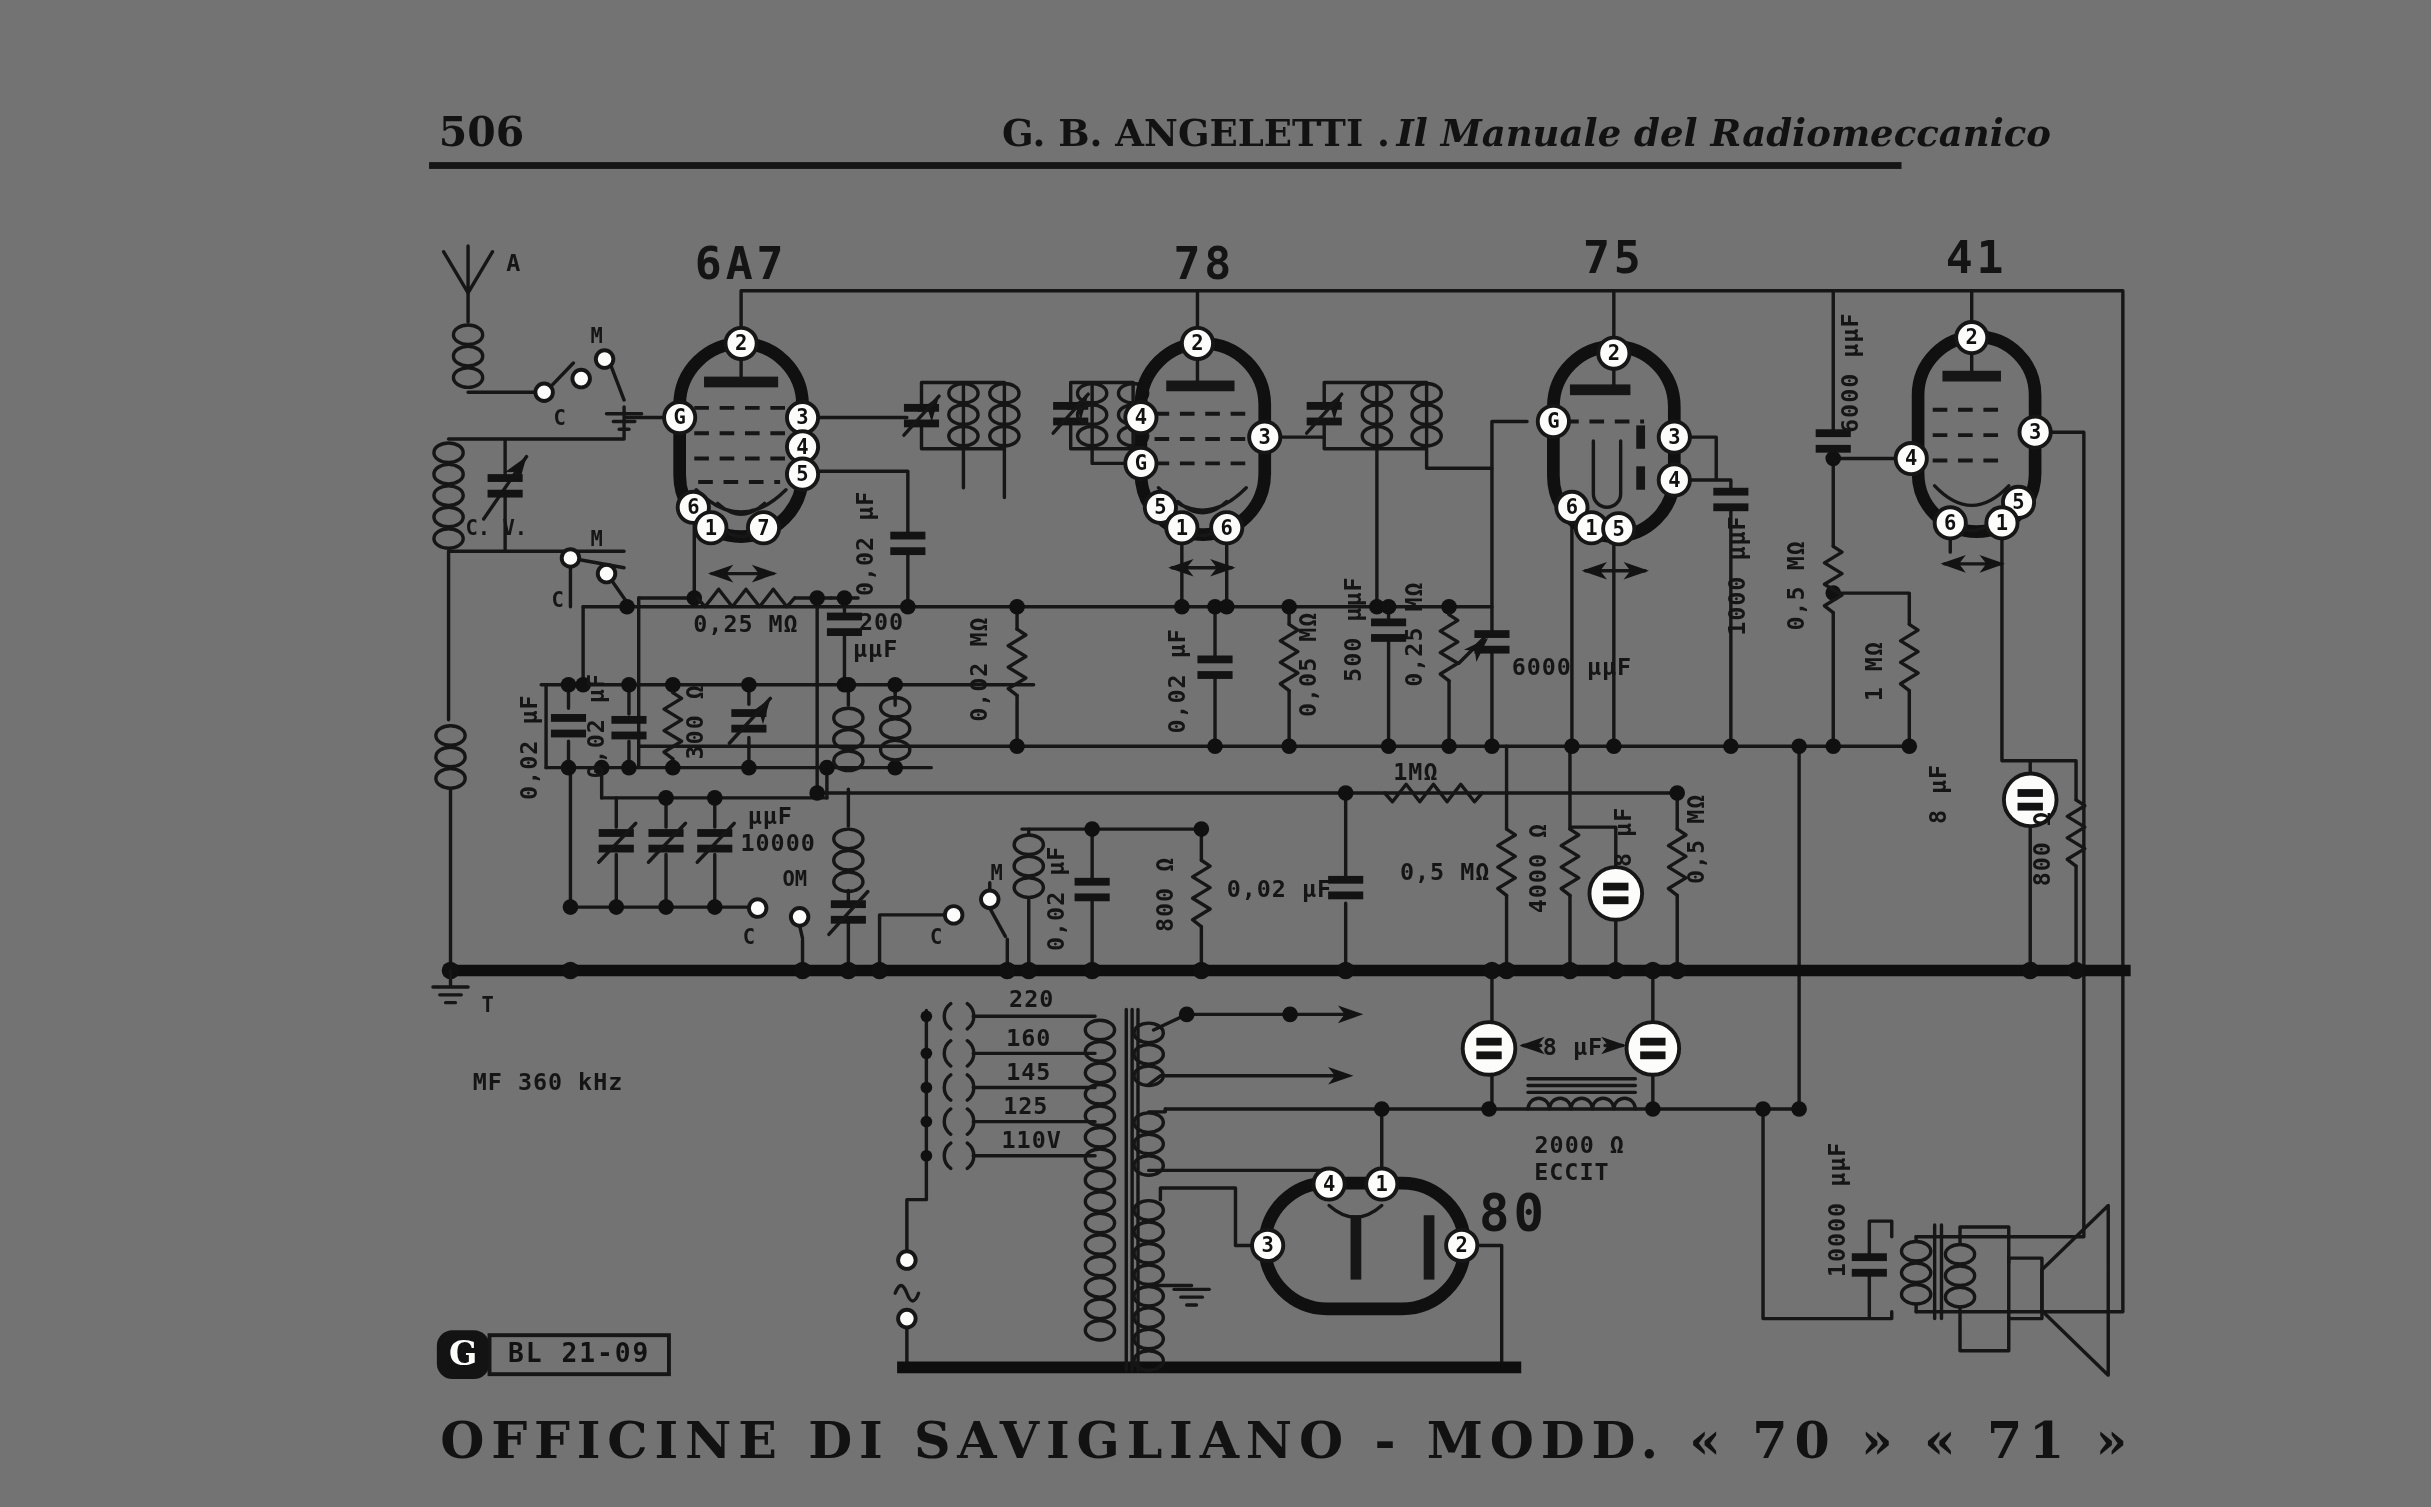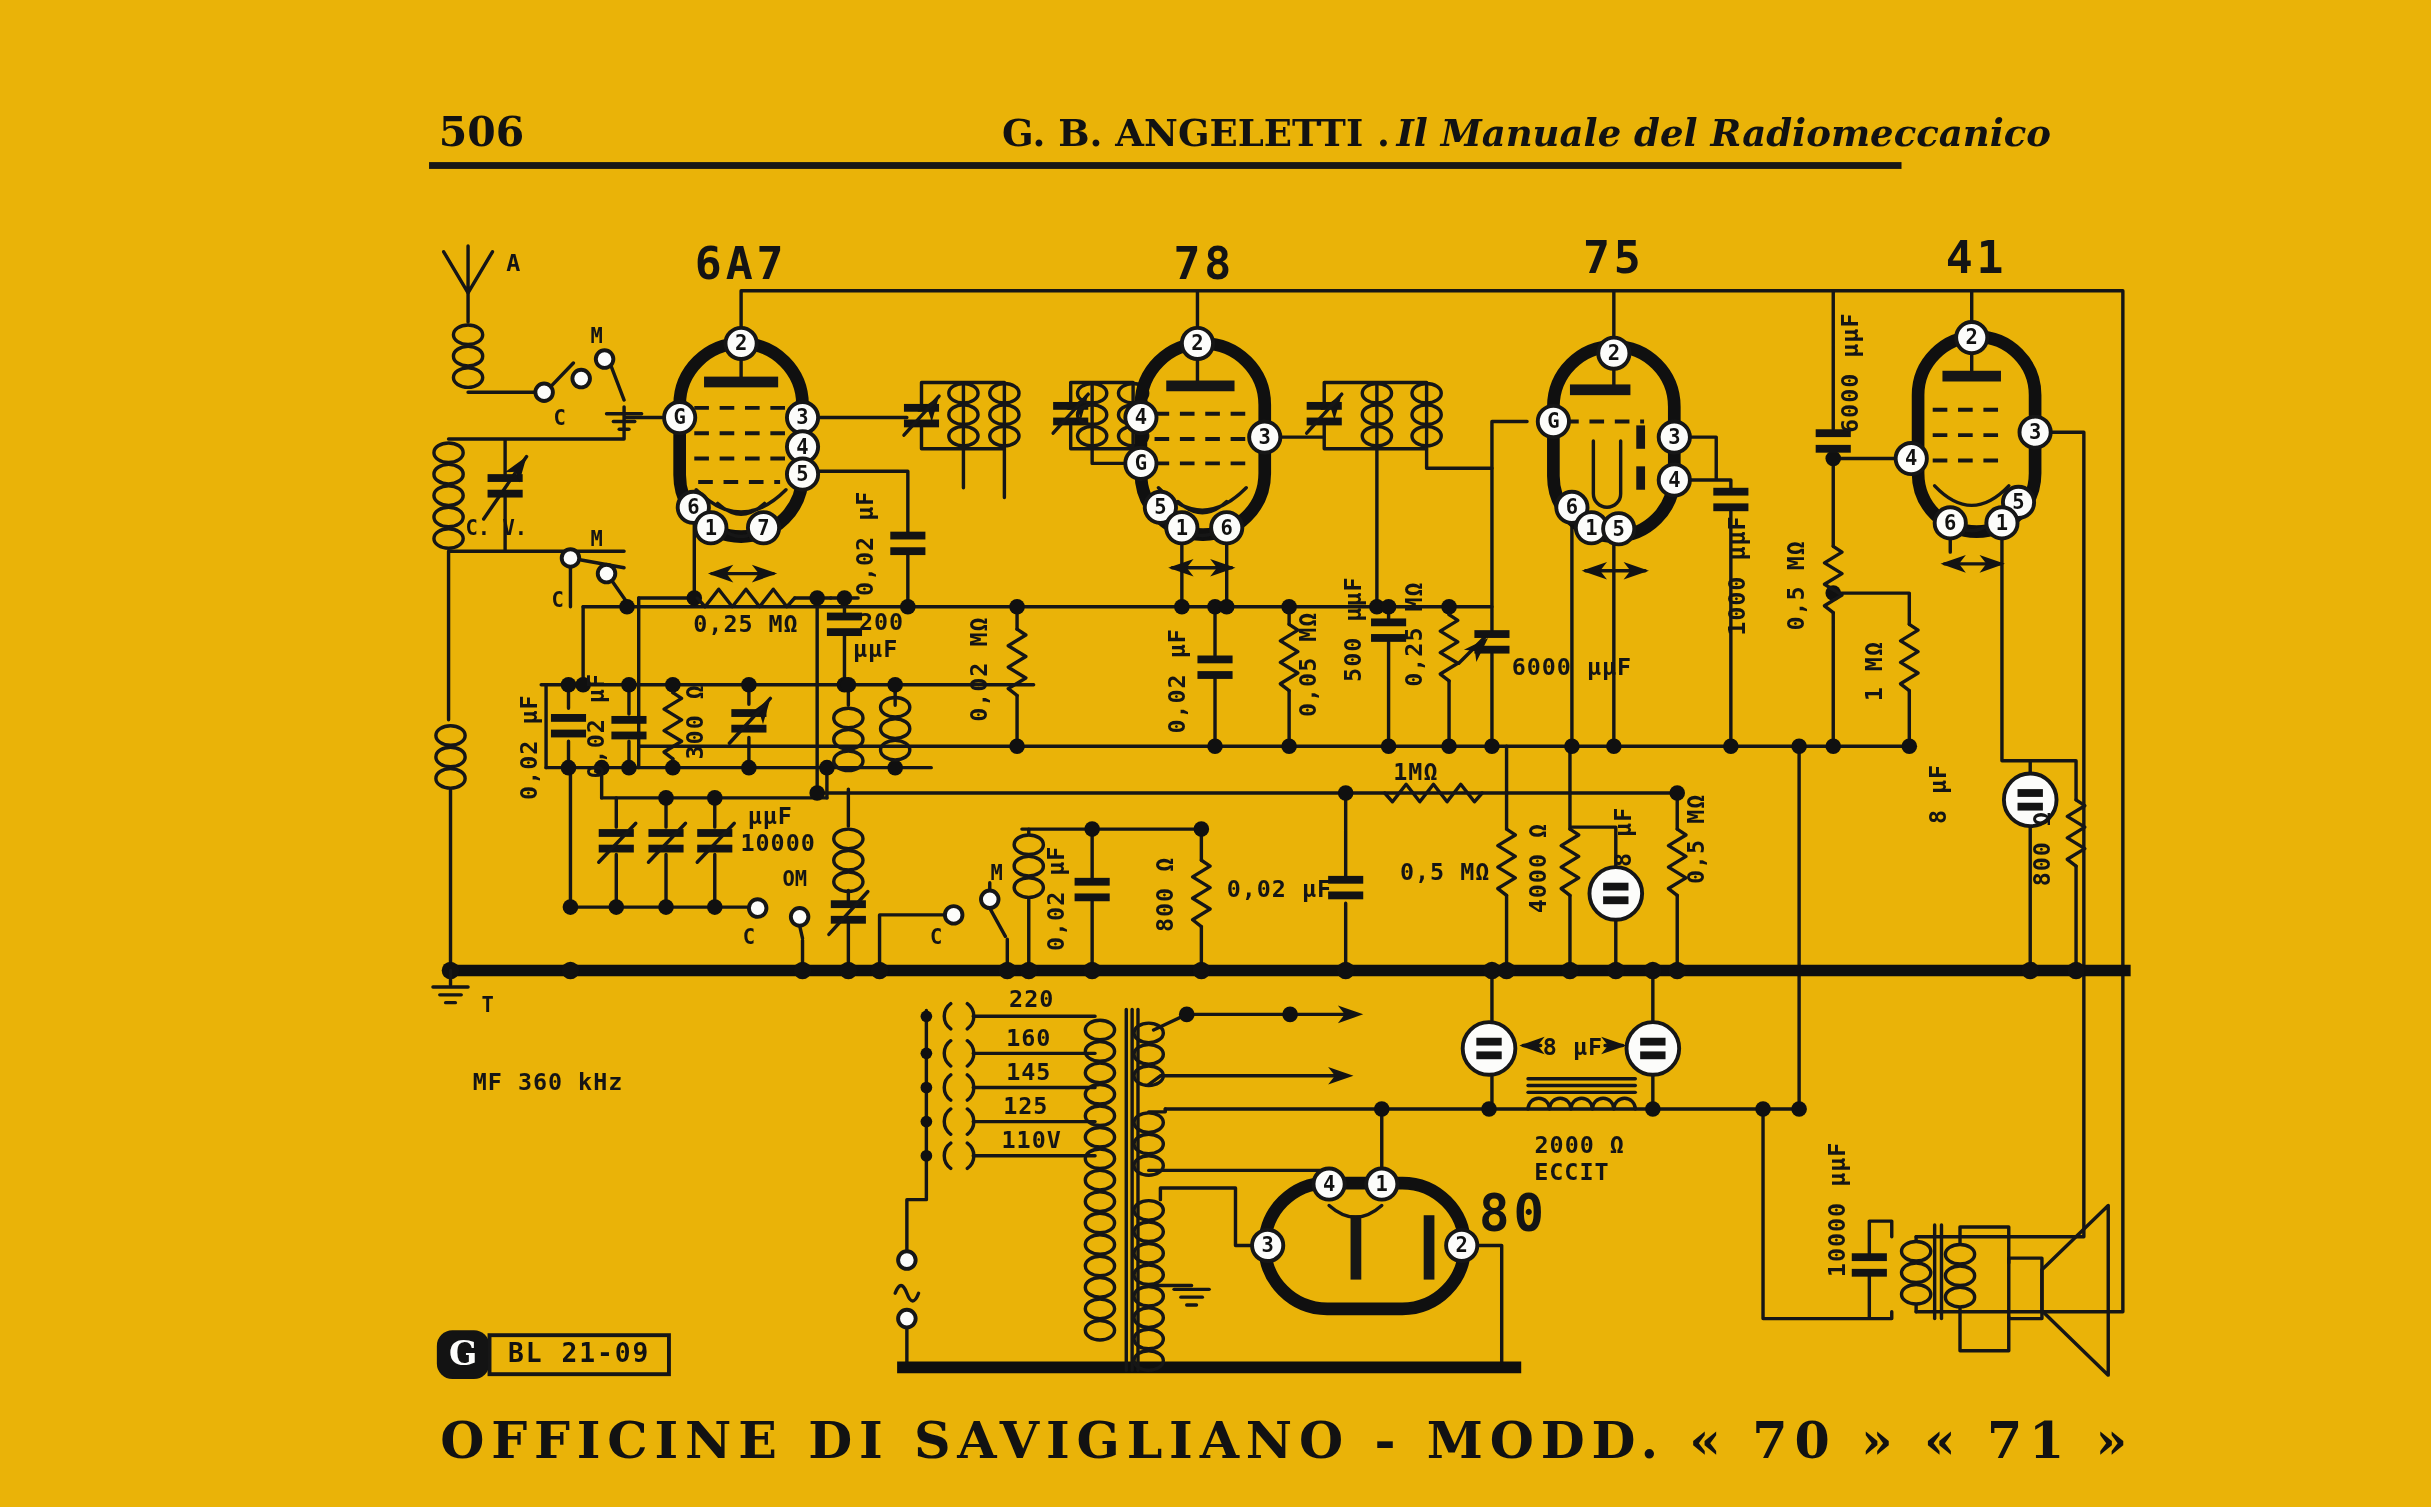--- a/index.html
+++ b/index.html
@@ -1,16 +1,16 @@
 <!DOCTYPE html>
 <html><head>
 <meta charset="utf-8">
 <style>
   html,body{margin:0;padding:0;background:#e8e8e4;}
-  #page{position:relative;width:2431px;height:1508px;background:#eab308;overflow:hidden;
+  #page{position:relative;width:2431px;height:1508px;background:#737373;overflow:hidden;
         font-family:"DejaVu Sans Mono", monospace;}
   svg{position:absolute;left:0;top:0;}
   .w{stroke:#161616;stroke-width:3.5;fill:none;stroke-linecap:round;stroke-linejoin:round;}
   .bus{stroke:#0e0e0e;stroke-width:12;fill:none;}
   .env{stroke:#101010;stroke-width:13;fill:none;}
   .env80{stroke:#101010;stroke-width:13;fill:none;}
   .ink{fill:#161616;stroke:none;}
   .pin{fill:#fcfcfa;stroke:#161616;stroke-width:4;}
   .pt{font:bold 21px "DejaVu Sans Mono",monospace;fill:#111;text-anchor:middle;}
   .lb{font:bold 24px "DejaVu Sans Mono",monospace;fill:#151515;text-anchor:middle;letter-spacing:1px;}

